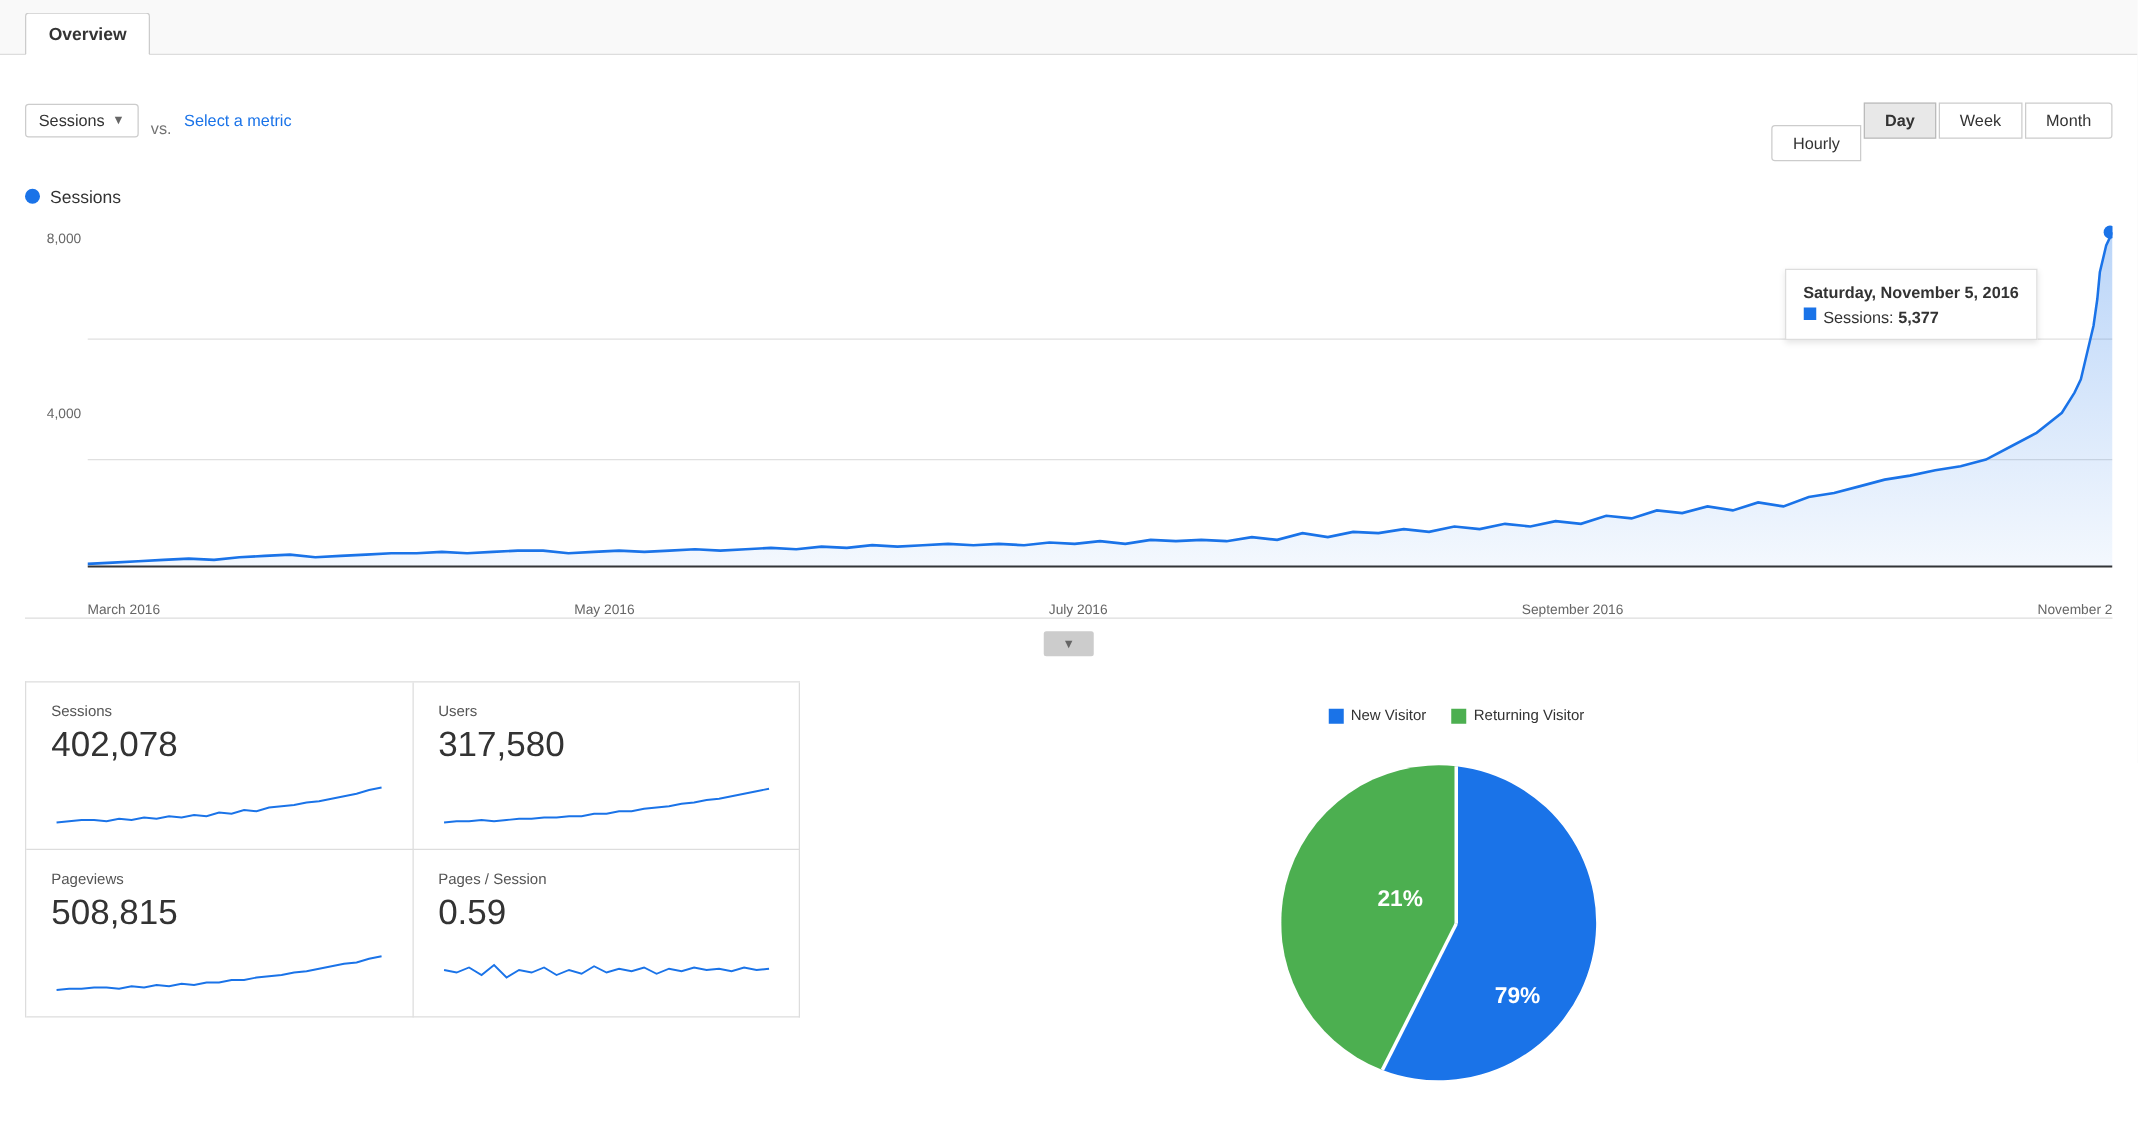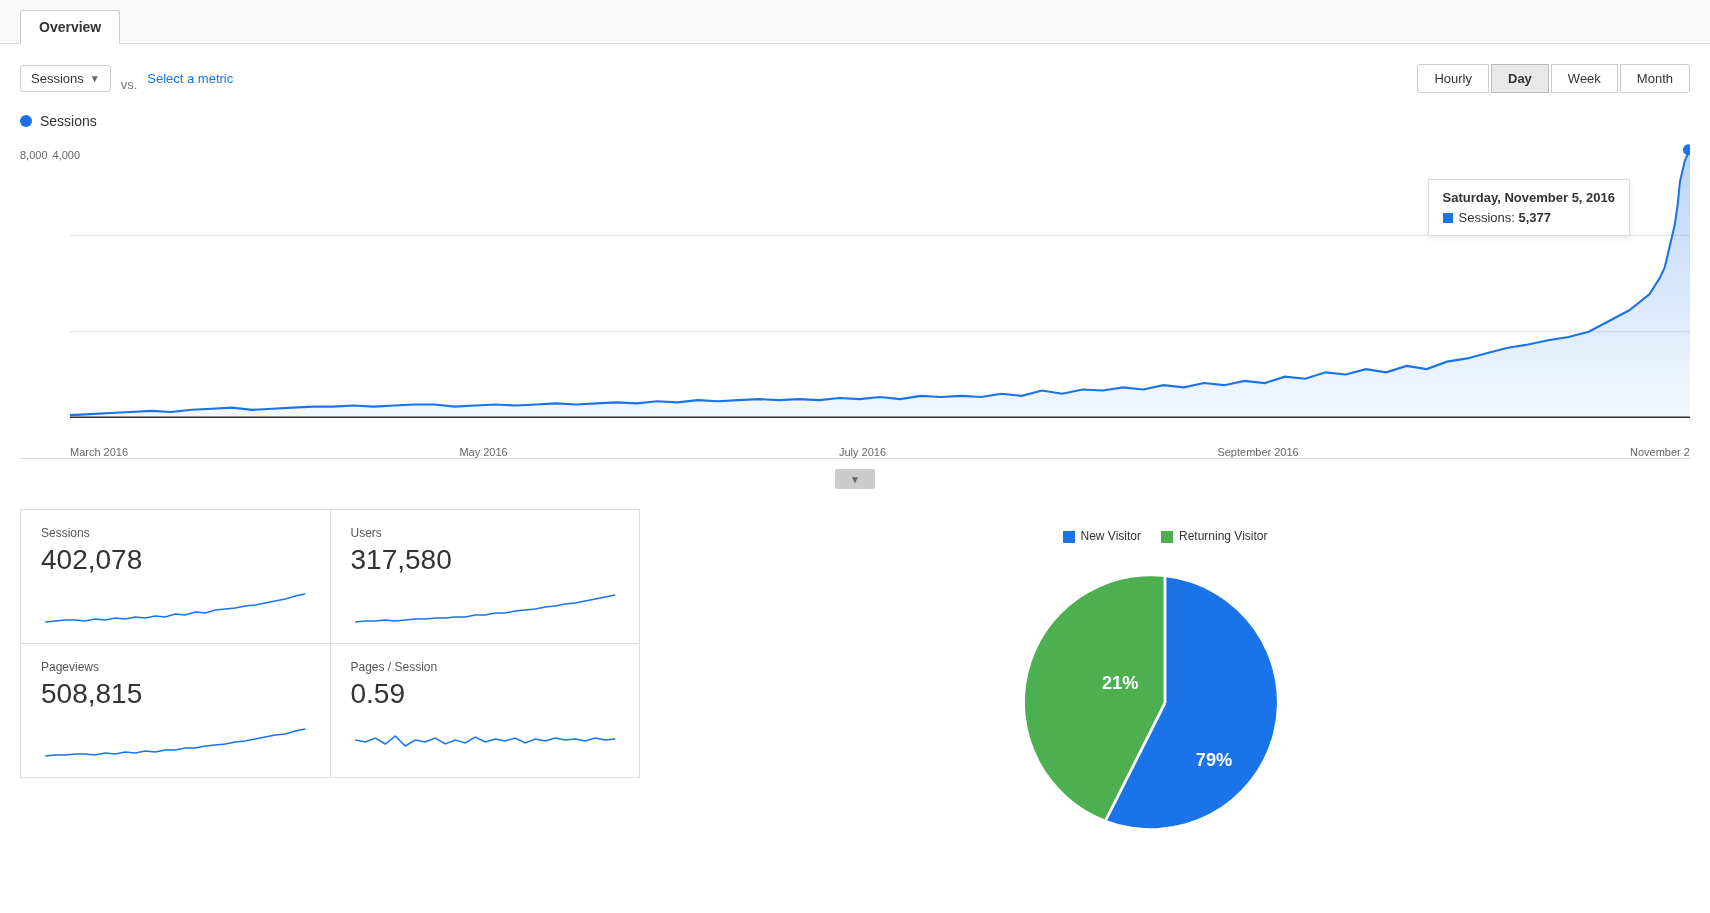--- a/index.html
+++ b/index.html
@@ -96,21 +96,21 @@
       background: #fff;
       cursor: pointer;
       font-size: 13px;
       color: #333;
     }
     .time-btn.active {
       background: #e8e8e8;
       border-color: #bbb;
       font-weight: bold;
     }
-    .time-btn:first-child { border-radius: 3px 0 0 3px; }
+    .time-btn:first-child { border-radius: 3px 0 0 3px; margin-top: 36px; }
     .time-btn:last-child { border-radius: 0 3px 3px 0; }
 
     
     .chart-area {
       position: relative;
       width: 100%;
       height: 320px;
       border-bottom: 1px solid #ddd;
       margin-bottom: 10px;
     }
@@ -132,20 +132,21 @@
     }
 
     
     .y-axis-labels {
       position: absolute;
       left: 0;
       top: 0;
       height: 100%;
       width: 50px;
       display: flex;
+      flex-direction: column;
       justify-content: space-between;
       padding: 10px 0 30px 0;
     }
     .y-label {
       font-size: 11px;
       color: #666;
       text-align: right;
       padding-right: 5px;
     }
 
@@ -190,21 +191,20 @@
       font-size: 13px;
       z-index: 10;
       min-width: 190px;
     }
     .tooltip-date {
       font-weight: bold;
       margin-bottom: 5px;
     }
     .tooltip-sessions {
       display: flex;
-      align-items: center;
       gap: 6px;
     }
     .tooltip-icon {
       width: 10px;
       height: 10px;
       background: #1a73e8;
       display: inline-block;
     }
 
     

